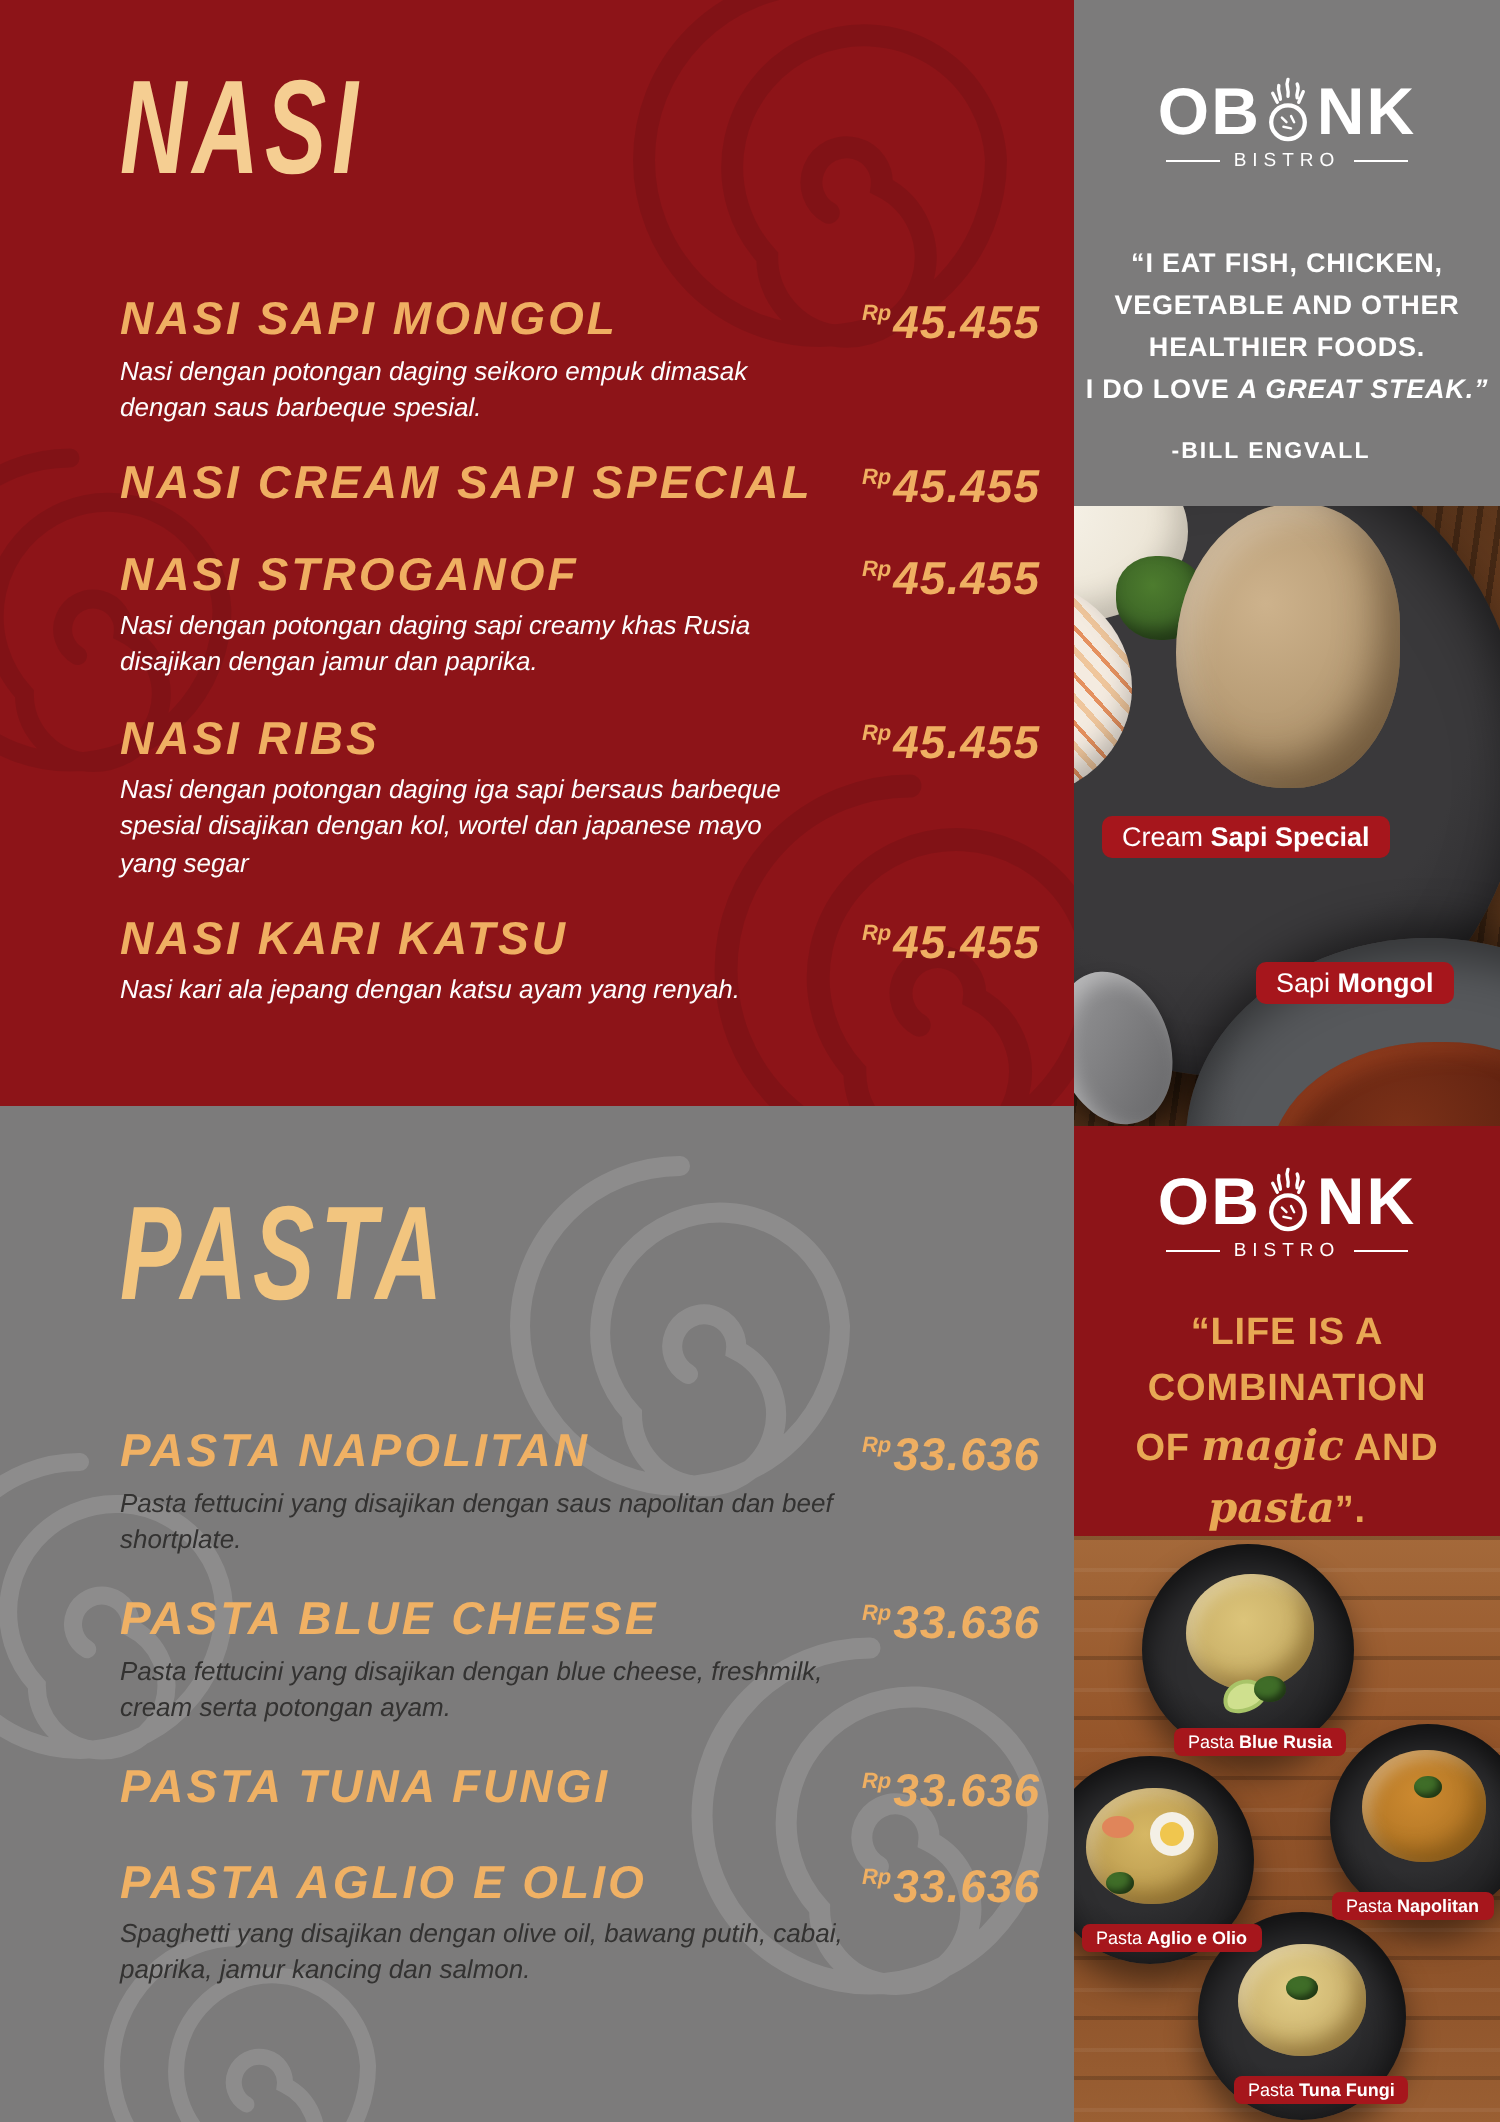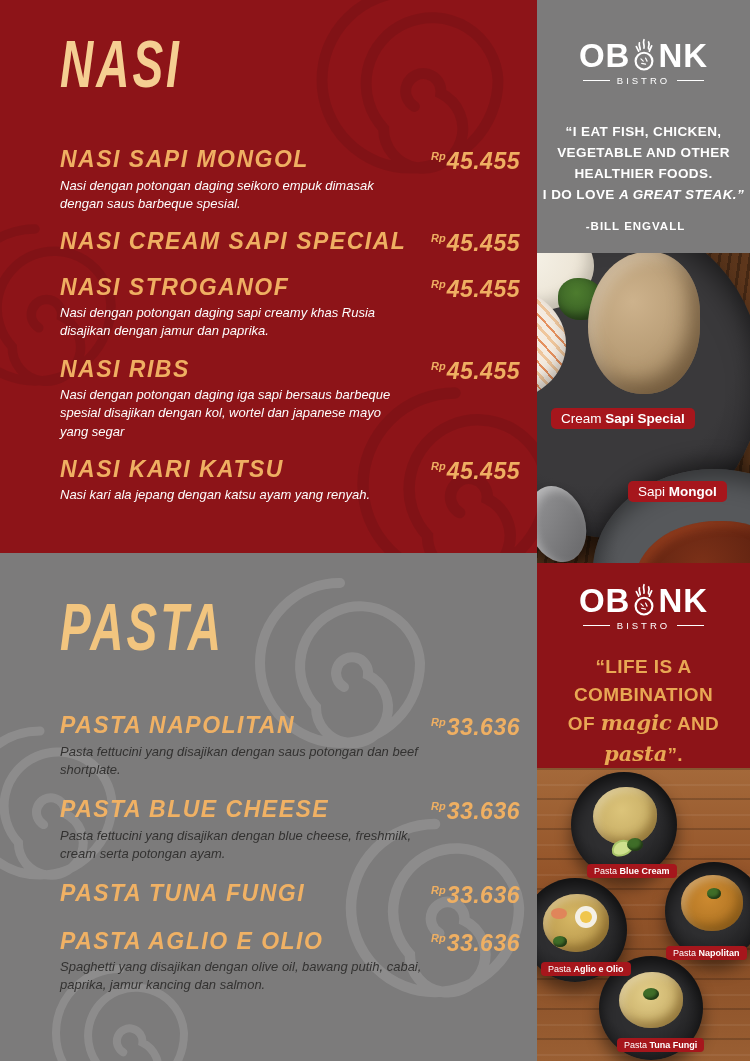--- a/index.html
+++ b/index.html
@@ -197,21 +197,21 @@
       <svg class="swirl" style="left:40px; top:400px;" width="160" height="160" viewBox="0 0 100 100">
           <path d="M50 10 a40 40 0 1 0 40 40 a30 30 0 1 0 -52 22 a18 18 0 1 0 26 -16 a8 8 0 1 0 -12 6" fill="none" stroke="currentColor" stroke-width="5" stroke-linecap="round"></path>
         </svg>
 
       <div class="sec-inner">
         <h1 class="sec-title">PASTA</h1>
 
         <div class="menu-item">
           <div class="mi-text">
             <div class="mi-name">PASTA NAPOLITAN</div>
-            <div class="mi-desc">Pasta fettucini yang disajikan dengan saus potongan dan beef shortplate.</div>
+            <div class="mi-desc">Pasta fettucini yang disajikan dengan saus napolitan dan beef shortplate.</div>
           </div>
           <div class="mi-price"><span class="rp">Rp</span><span>33.636</span></div>
         </div>
 
         <div class="menu-item">
           <div class="mi-text">
             <div class="mi-name">PASTA BLUE CHEESE</div>
             <div class="mi-desc">Pasta fettucini yang disajikan dengan blue cheese, freshmilk, cream serta potongan ayam.</div>
           </div>
           <div class="mi-price"><span class="rp">Rp</span><span>33.636</span></div>
@@ -317,19 +317,19 @@
       <div class="bowl bowl-c">
         <div class="pasta-blob pasta-c"></div>
         <div class="garnish egg"></div>
         <div class="garnish shrimp" style="left:28px; top:30px; width:16px; height:11px;"></div>
         <div class="garnish parsley" style="left:30px; top:58px; width:14px; height:11px;"></div>
       </div>
       <div class="bowl bowl-d">
         <div class="pasta-blob pasta-d"></div>
         <div class="garnish parsley" style="left:44px; top:32px; width:16px; height:12px;"></div>
       </div>
-      <div class="pill pill-sm pill-a"><span>Pasta </span><b>Blue Cream</b></div>
+      <div class="pill pill-sm pill-a"><span>Pasta </span><b>Blue Rusia</b></div>
       <div class="pill pill-sm pill-b"><span>Pasta </span><b>Napolitan</b></div>
       <div class="pill pill-sm pill-c"><span>Pasta </span><b>Aglio e Olio</b></div>
       <div class="pill pill-sm pill-d"><span>Pasta </span><b>Tuna Fungi</b></div>
     </div>
   </div>
 </div>
 
 </body></html>

